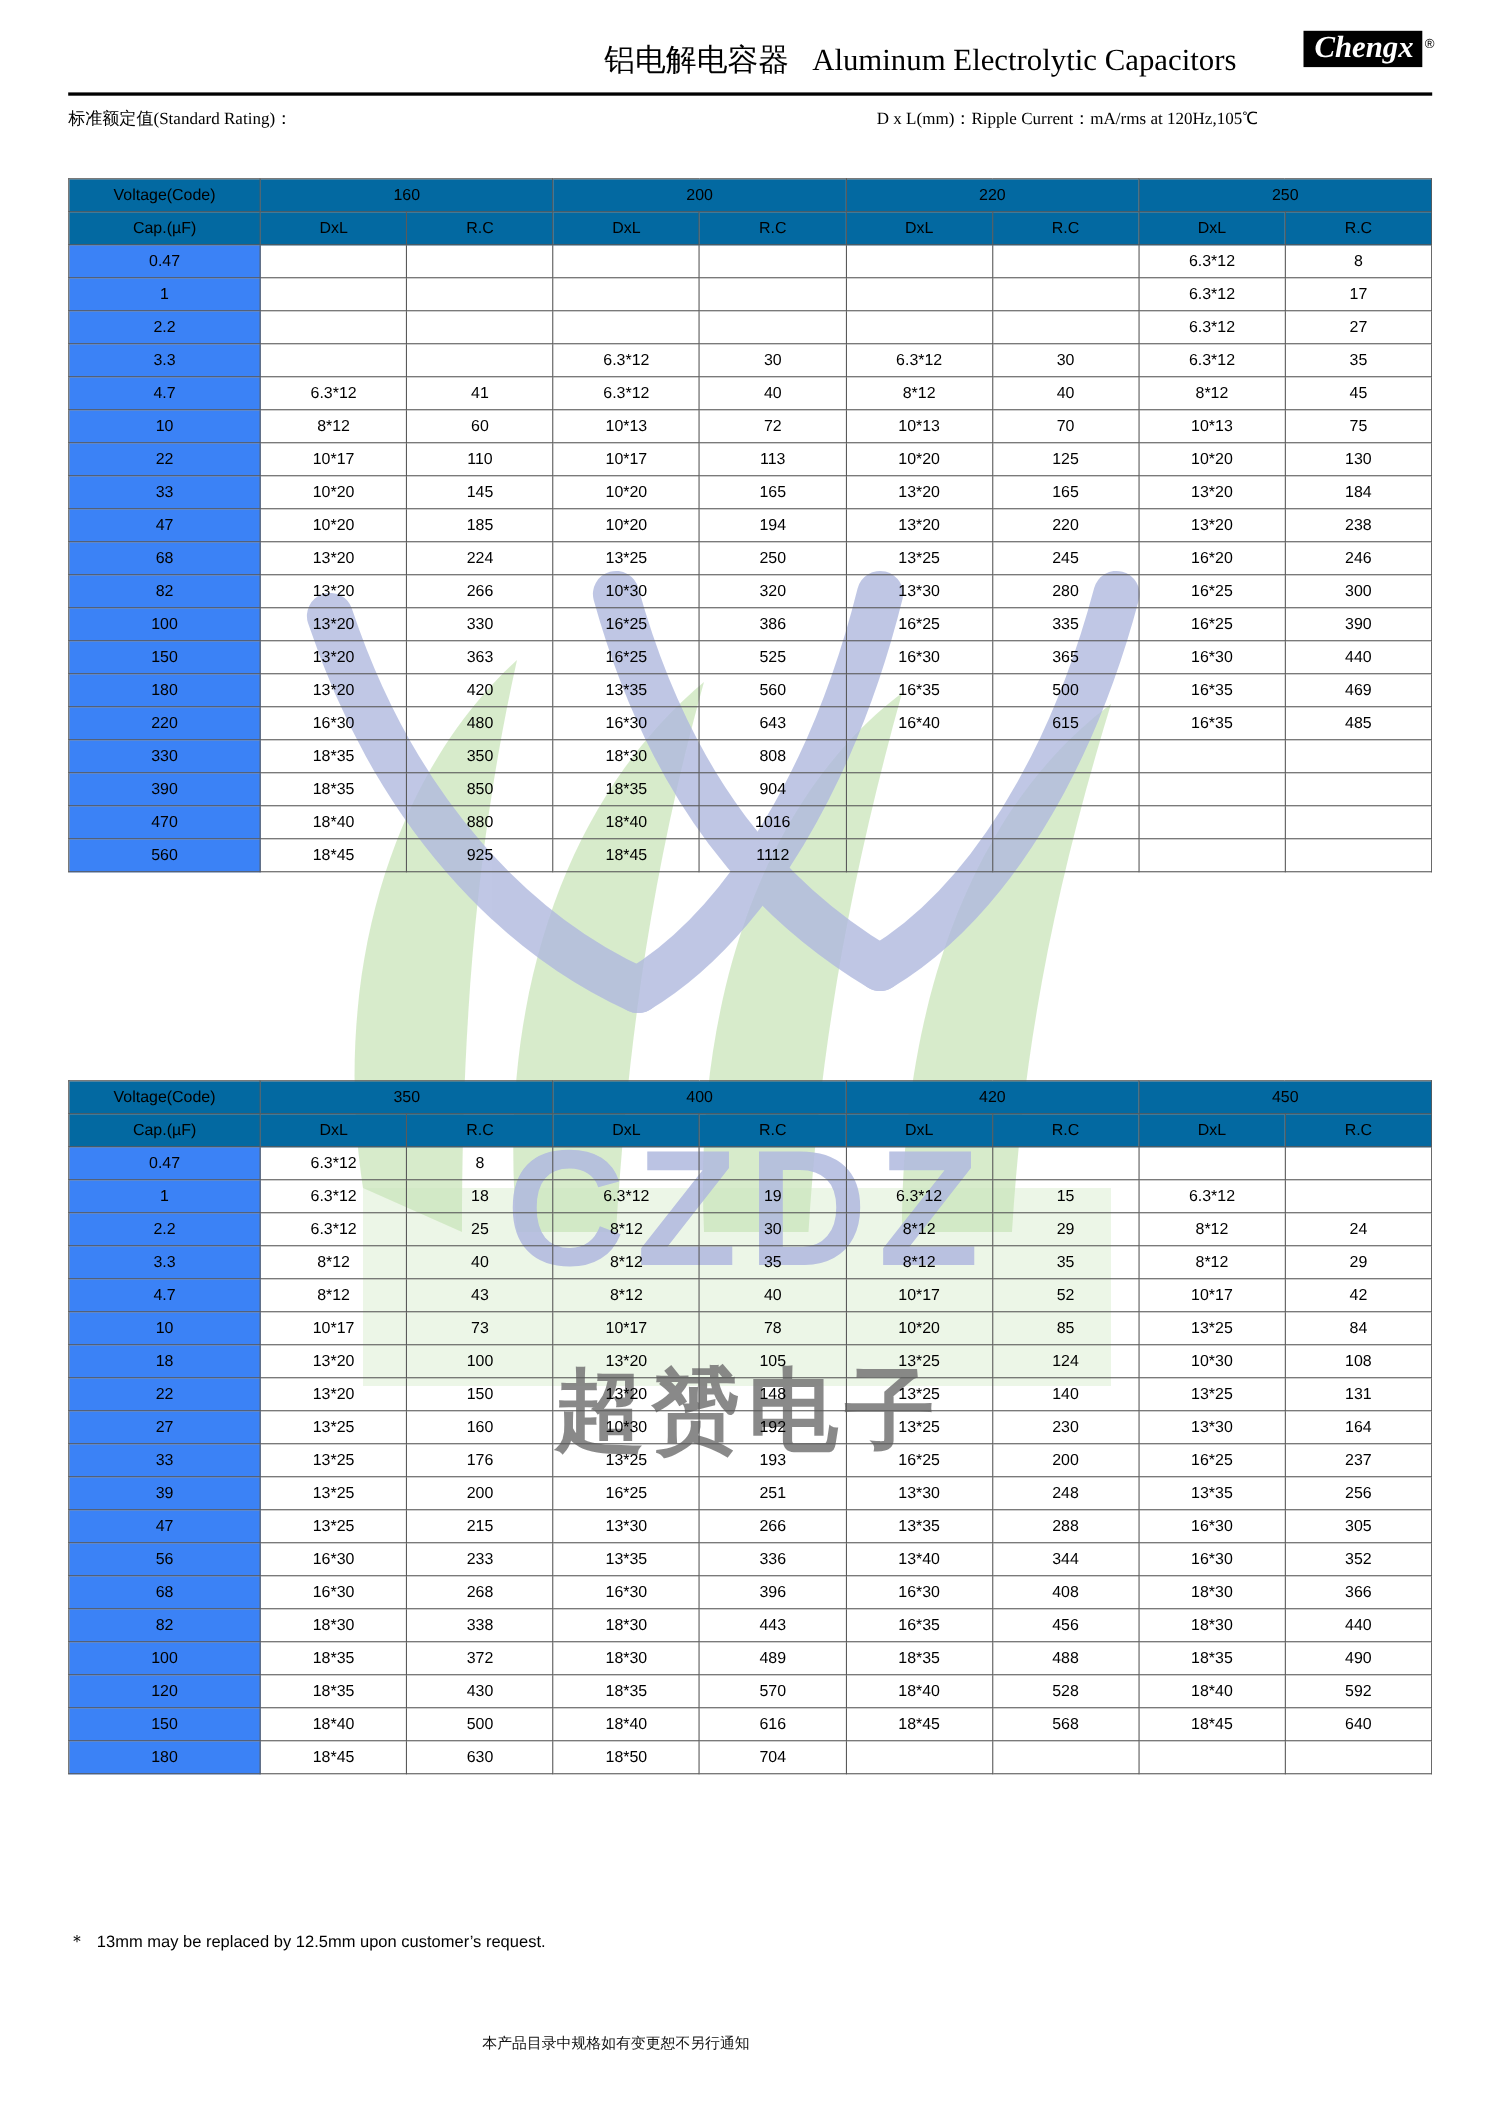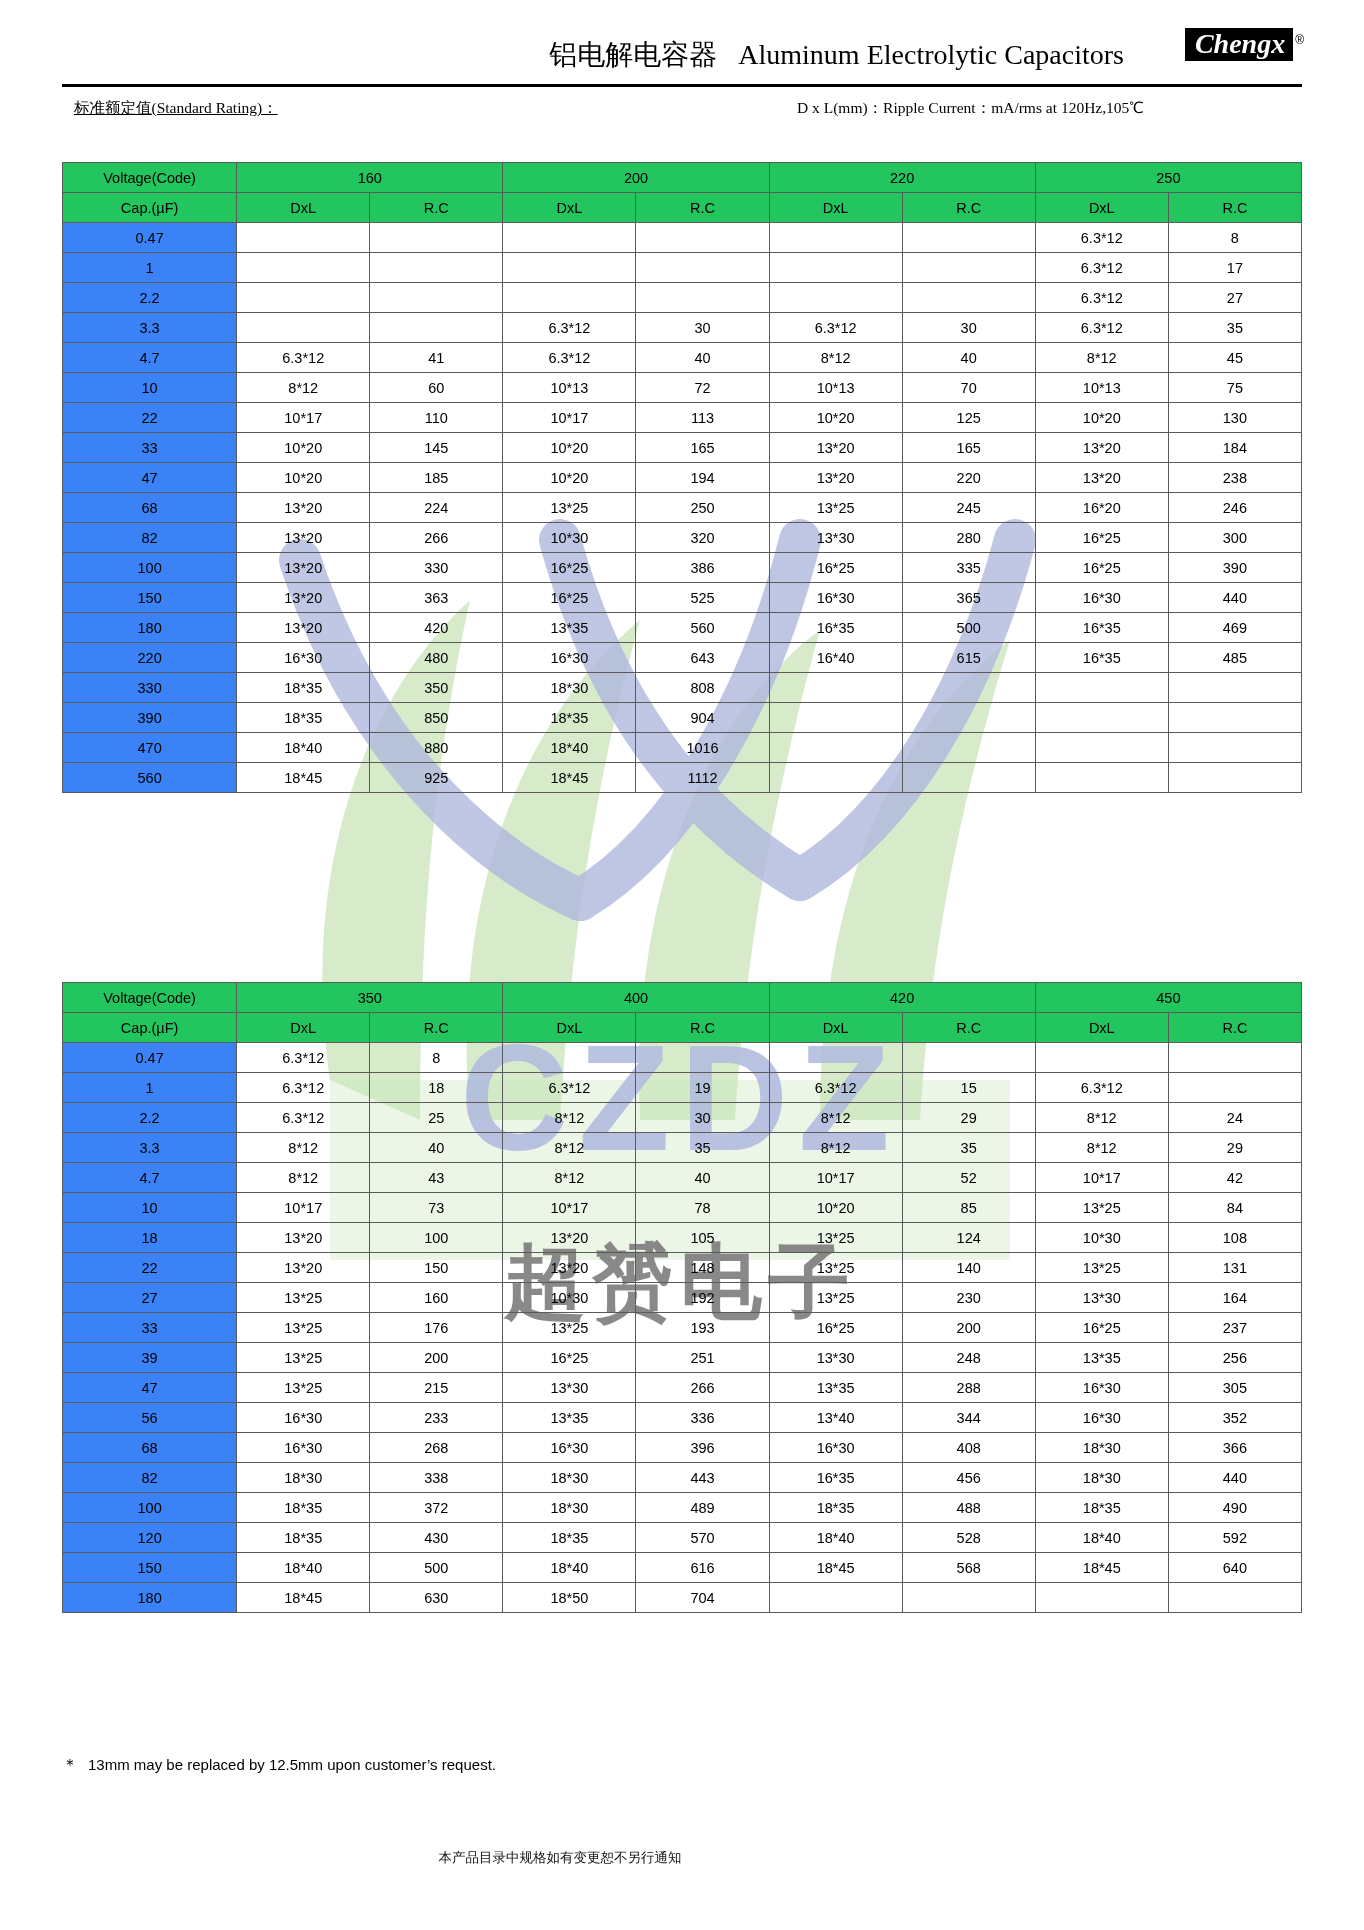--- a/index.html
+++ b/index.html
@@ -70,24 +70,23 @@
   .caption-row {
     position: absolute;
     left: 62px;
     top: 98px;
     width: 1240px;
     font-size: 15.5px;
     font-family: "Liberation Serif", serif;
   }
   .caption-left {
     position: absolute;
-    left: 12px;
+    left: 0;
     top: 0;
     white-space: nowrap;
-    text-decoration: underline;
   }
   .caption-right {
     position: absolute;
     left: 735px;
     top: 0;
     white-space: nowrap;
   }
 
   
   .watermark {
@@ -111,21 +110,21 @@
     z-index: 10;
   }
   table.spec td, table.spec th {
     border: 1px solid #5a5a5a;
     height: 29px;
     text-align: center;
     vertical-align: middle;
     font-weight: normal;
     padding: 0;
   }
-  .hdr-blue { background: #22c55e; }
+  .hdr-blue { background: #0369a1; }
   .cap-col  { background: #3b82f6; }
   .clearcell { background: transparent; }
 
   #table1 { left: 62px; top: 162px; width: 1240px; }
   #table2 { left: 62px; top: 982px; width: 1240px; }
 
   
   col.c-cap { width: 144px; }
   col.c-d   { width: 110px; }
   col.c-r   { width: 110px; }

